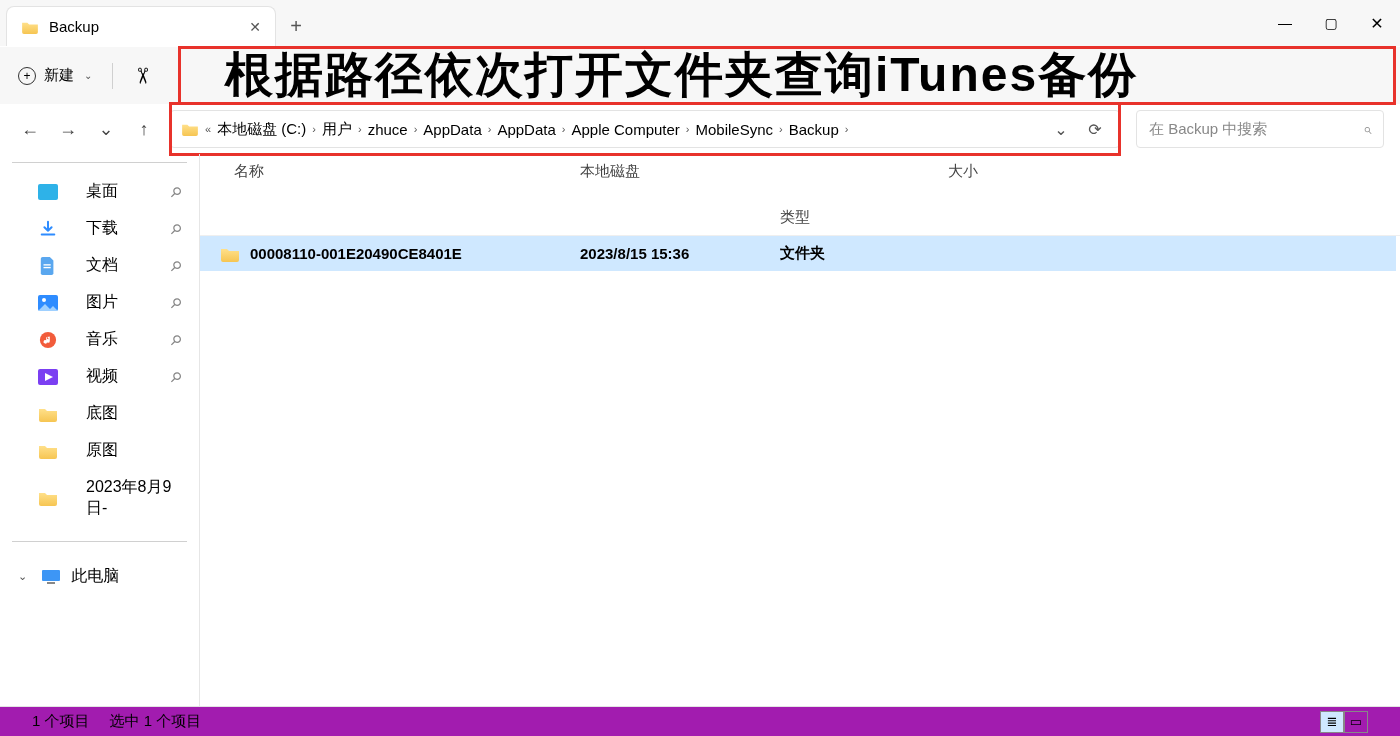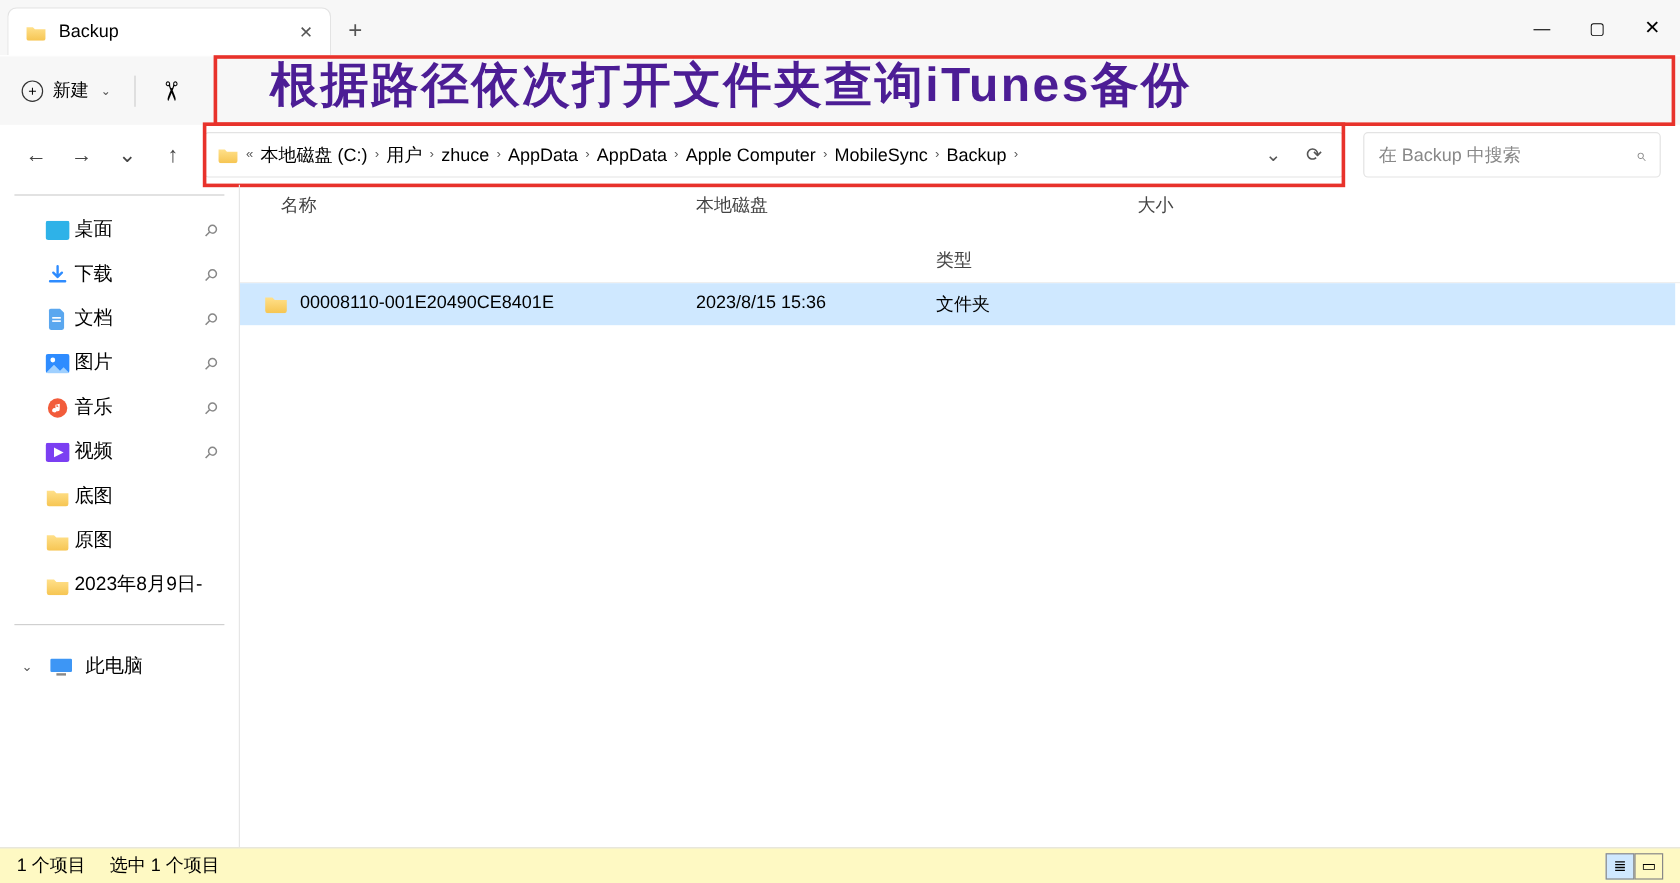--- a/index.html
+++ b/index.html
@@ -16,64 +16,64 @@
   .win-controls { display: flex; }
   .win-controls div { width: 46px; display: flex; align-items: center; justify-content: center; font-size: 14px; }
 
   
   .toolbar { position: relative; display: flex; align-items: center; height: 58px; background: #f7f7f7; border-top: 1px solid #fff; gap: 20px; padding: 0 18px; }
   .toolbar .btn { display: flex; align-items: center; gap: 8px; font-size: 15px; }
   .plus-circle { width: 18px; height: 18px; border: 1.5px solid #333; border-radius: 50%; display: inline-flex; align-items: center; justify-content: center; font-size: 12px; line-height: 1; }
   .chevron-sm { font-size: 10px; color: #555; margin-left: 2px; }
   .sep { width: 1px; height: 26px; background: #d0d0d0; }
   .scissors { transform: rotate(90deg); font-size: 22px; }
-  .annotation { position: absolute; left: 225px; top: -4px; font-size: 40px; font-weight: 600; color: #4c1d95; letter-spacing: 2px; white-space: nowrap; }
+  .annotation { position: absolute; left: 225px; top: -4px; font-size: 48px; font-weight: 600; color: #000000; letter-spacing: 2px; white-space: nowrap; }
   .redbox1 { position: absolute; left: 178px; top: -1px; right: 4px; bottom: -1px; border: 3px solid #e8322b; pointer-events: none; }
 
   
   .navrow { display: flex; align-items: center; height: 50px; padding: 0 16px; gap: 4px; }
   .nav-btn { width: 28px; height: 28px; display: flex; align-items: center; justify-content: center; font-size: 18px; color: #444; }
   .nav-group { display: flex; align-items: center; gap: 10px; margin-right: 8px; }
   .address { position: relative; flex: 1; height: 38px; border: 1px solid #e3e3e3; border-radius: 4px; display: flex; align-items: center; padding: 0 10px; gap: 6px; font-size: 15px; background: #fff; }
   .address .folder-icon { width: 18px; height: 14px; flex-shrink: 0; }
   .crumb { display: flex; align-items: center; gap: 6px; white-space: nowrap; }
   .chev { font-size: 11px; color: #555; }
   .address-spacer { flex: 1; }
   .address .right-btn { width: 28px; font-size: 16px; color: #555; text-align: center; }
   .redbox2 { position: absolute; left: -2px; top: -9px; right: -2px; bottom: -9px; border: 3px solid #e8322b; pointer-events: none; }
   .search { width: 248px; height: 38px; border: 1px solid #e3e3e3; border-radius: 4px; display: flex; align-items: center; padding: 0 12px; margin-left: 12px; color: #888; font-size: 15px; justify-content: space-between; }
 
   
   .main { display: flex; height: calc(100% - 46px - 58px - 50px - 30px); }
   .sidebar { width: 200px; border-right: 1px solid #e6e6e6; display: flex; flex-direction: column; padding-top: 6px; position: relative; }
   .side-divider { height: 1px; background: #d0d0d0; margin: 2px 12px 10px 12px; }
-  .side-item { display: flex; align-items: center; gap: 4px; padding: 8px 14px 8px 38px; font-size: 16px; position: relative; }
+  .side-item { display: flex; align-items: center; gap: 28px; padding: 8px 14px 8px 38px; font-size: 16px; position: relative; }
   .pin { position: absolute; right: 18px; color: #888; font-size: 14px; }
   .side-icon { width: 20px; height: 16px; display: inline-flex; align-items: center; justify-content: center; }
   .folder-icon svg, .side-icon svg { display: block; }
   .side-sep2 { height: 1px; background: #d0d0d0; margin: 14px 12px; }
   .side-pc { display: flex; align-items: center; gap: 10px; padding: 10px 14px 10px 18px; font-size: 16px; }
   .side-pc .chev { margin-right: 4px; }
 
   
   .content { flex: 1; display: flex; flex-direction: column; }
   .columns { display: flex; font-size: 15px; color: #444; padding: 8px 0 8px 34px; border-bottom: 1px solid #efefef; }
   .col-name { width: 346px; }
   .col-date { width: 200px; }
   .col-type { width: 168px; margin-top: 46px; }
   .col-size { flex: 1; }
-  .row { display: flex; align-items: flex-start; padding: 8px 0 8px 20px; background: #cfe8ff; font-size: 15px; margin-right: 4px; }
+  .row { display: flex; align-items: center; padding: 8px 0 8px 20px; background: #cfe8ff; font-size: 15px; margin-right: 4px; font-weight: bold; }
   .row .folder-icon { width: 20px; height: 16px; margin-right: 10px; }
   .cell-name { width: 360px; display: flex; align-items: center; }
   .cell-date { width: 200px; }
   .cell-type { width: 168px; }
   .cell-size { flex: 1; }
 
   
-  .status { position: fixed; bottom: 0; left: 0; right: 0; height: 30px; display: flex; align-items: center; padding: 0 14px; font-size: 15px; border-top: 1px solid #e3e3e3; background: #fef9c3; }
+  .status { position: fixed; bottom: 0; left: 0; right: 0; height: 30px; display: flex; align-items: center; padding: 0 32px; font-size: 15px; border-top: 1px solid #e3e3e3; background: #a21caf; }
   .status-spacer { flex: 1; }
   .view-toggle { display: flex; gap: 0; }
   .view-toggle div { width: 24px; height: 22px; border: 1px solid #888; display: flex; align-items: center; justify-content: center; font-size: 13px; }
   .view-toggle .active { background: #cfe8ff; }
 </style>
 </head>
 <body>
 
 <svg width="0" height="0" style="position:absolute">
   <defs>

